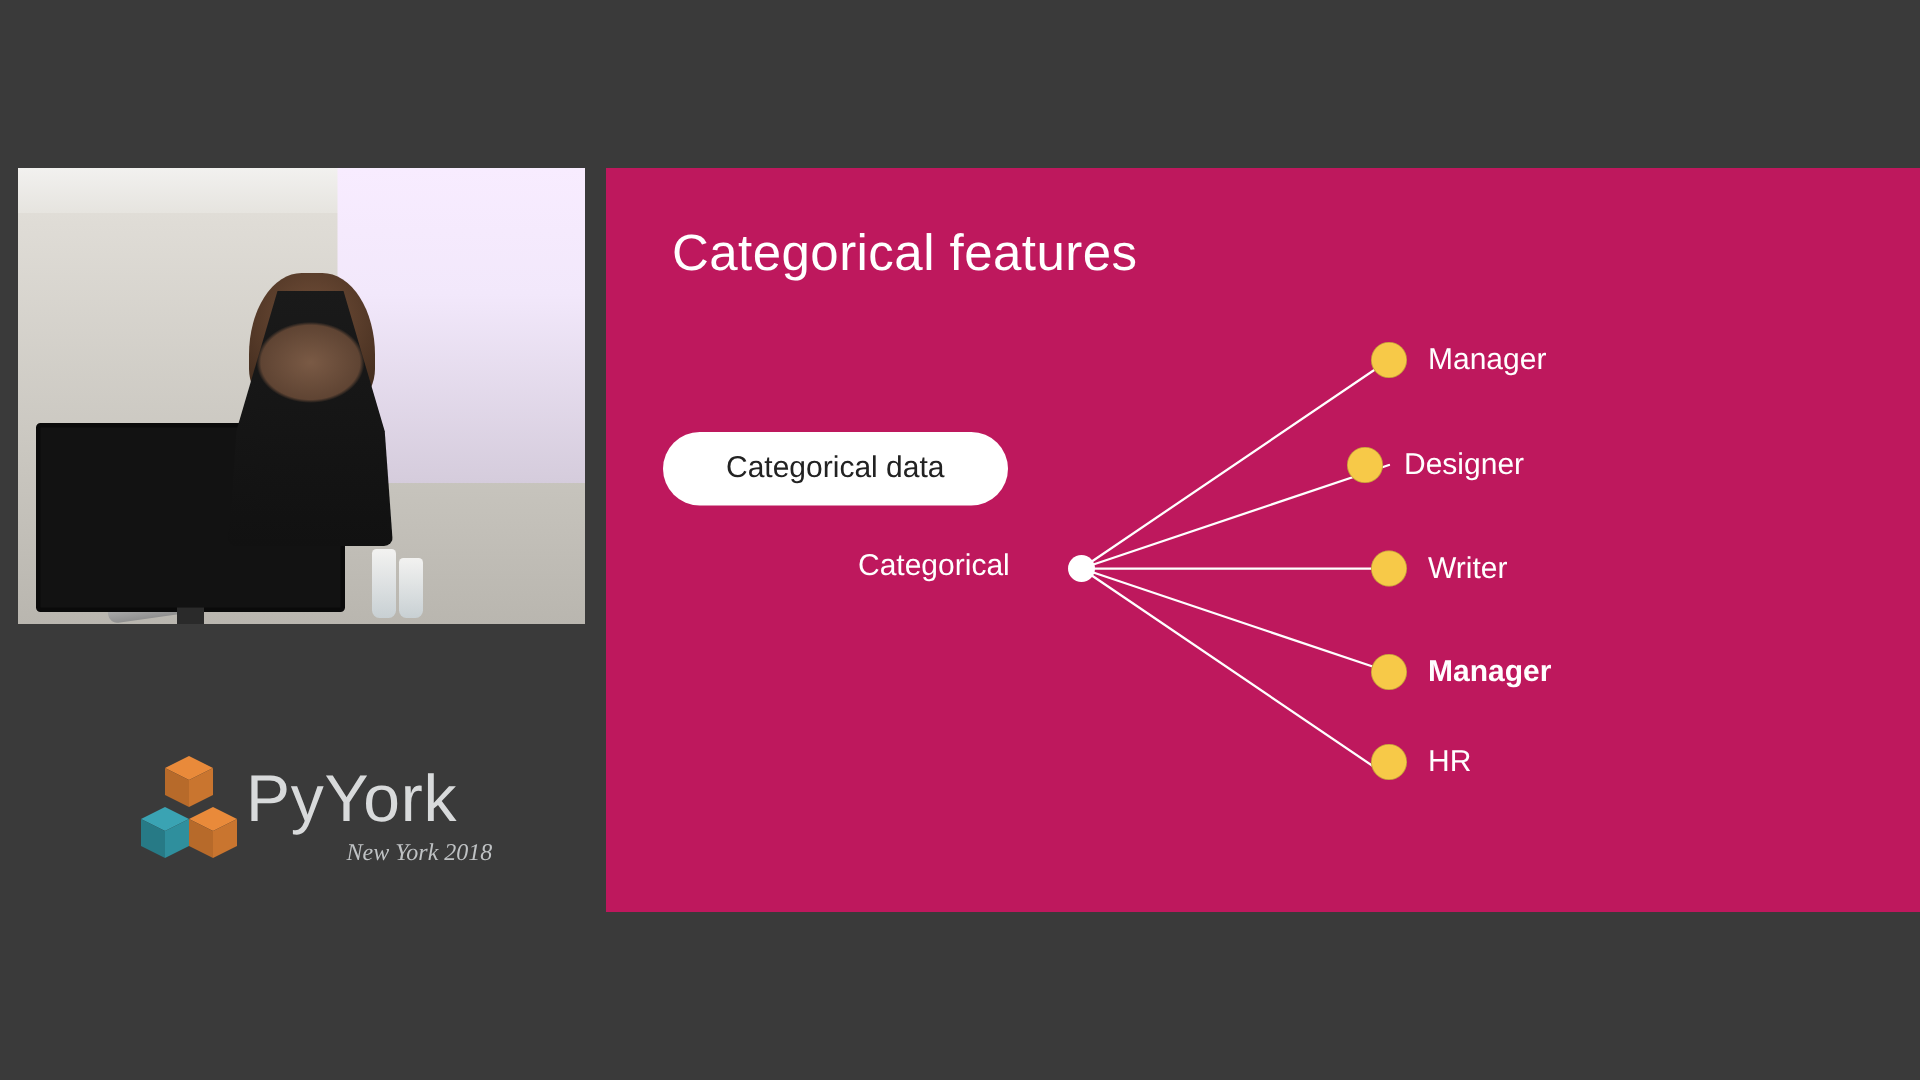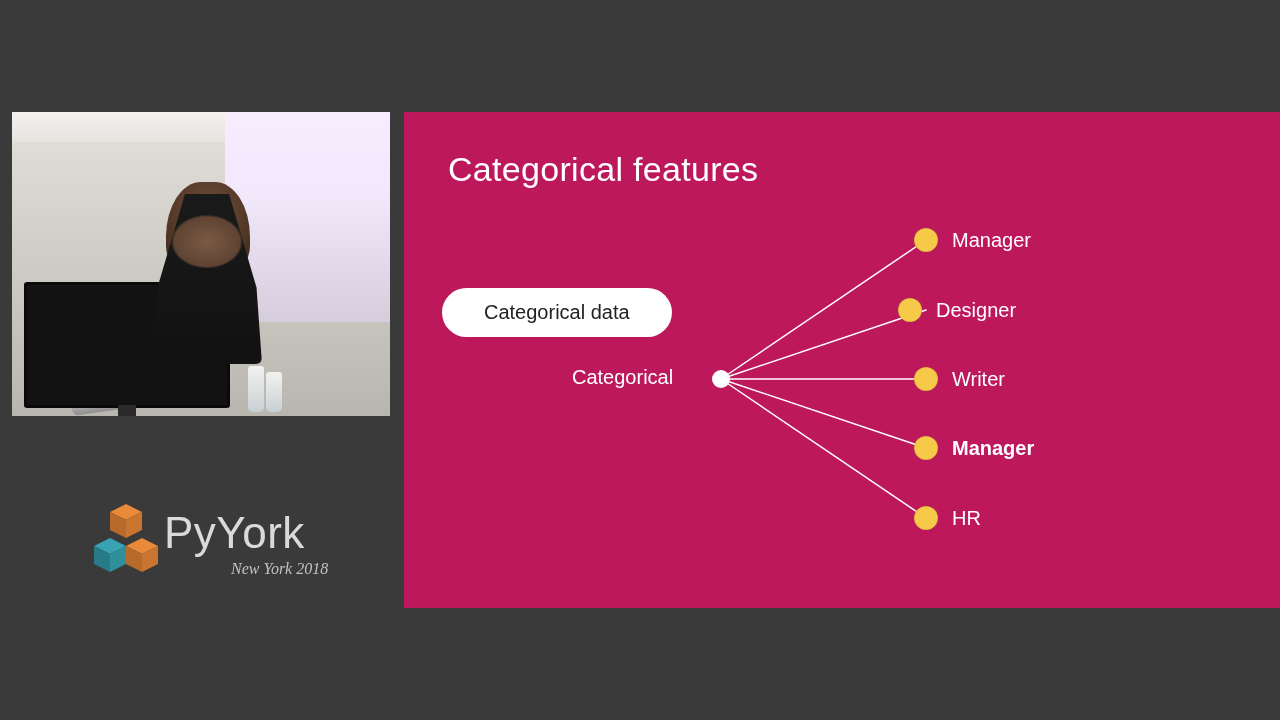--- a/index.html
+++ b/index.html
@@ -236,20 +236,20 @@
         <span>Designer</span>
       </div>
       <div class="leaf" style="left:210px; top:159px;">
         <span class="dot"></span>
         <span>Writer</span>
       </div>
       <div class="leaf" style="left:210px; top:228px;font-weight:bold;">
         <span class="dot"></span>
         <span>Manager</span>
       </div>
-      <div class="leaf" style="left:210px; top:298px;">
+      <div class="leaf" style="left:210px; top:288px;">
         <span class="dot"></span>
         <span>HR</span>
       </div>
     </div>
   </div>
 
 </div>
 
 </body></html>

